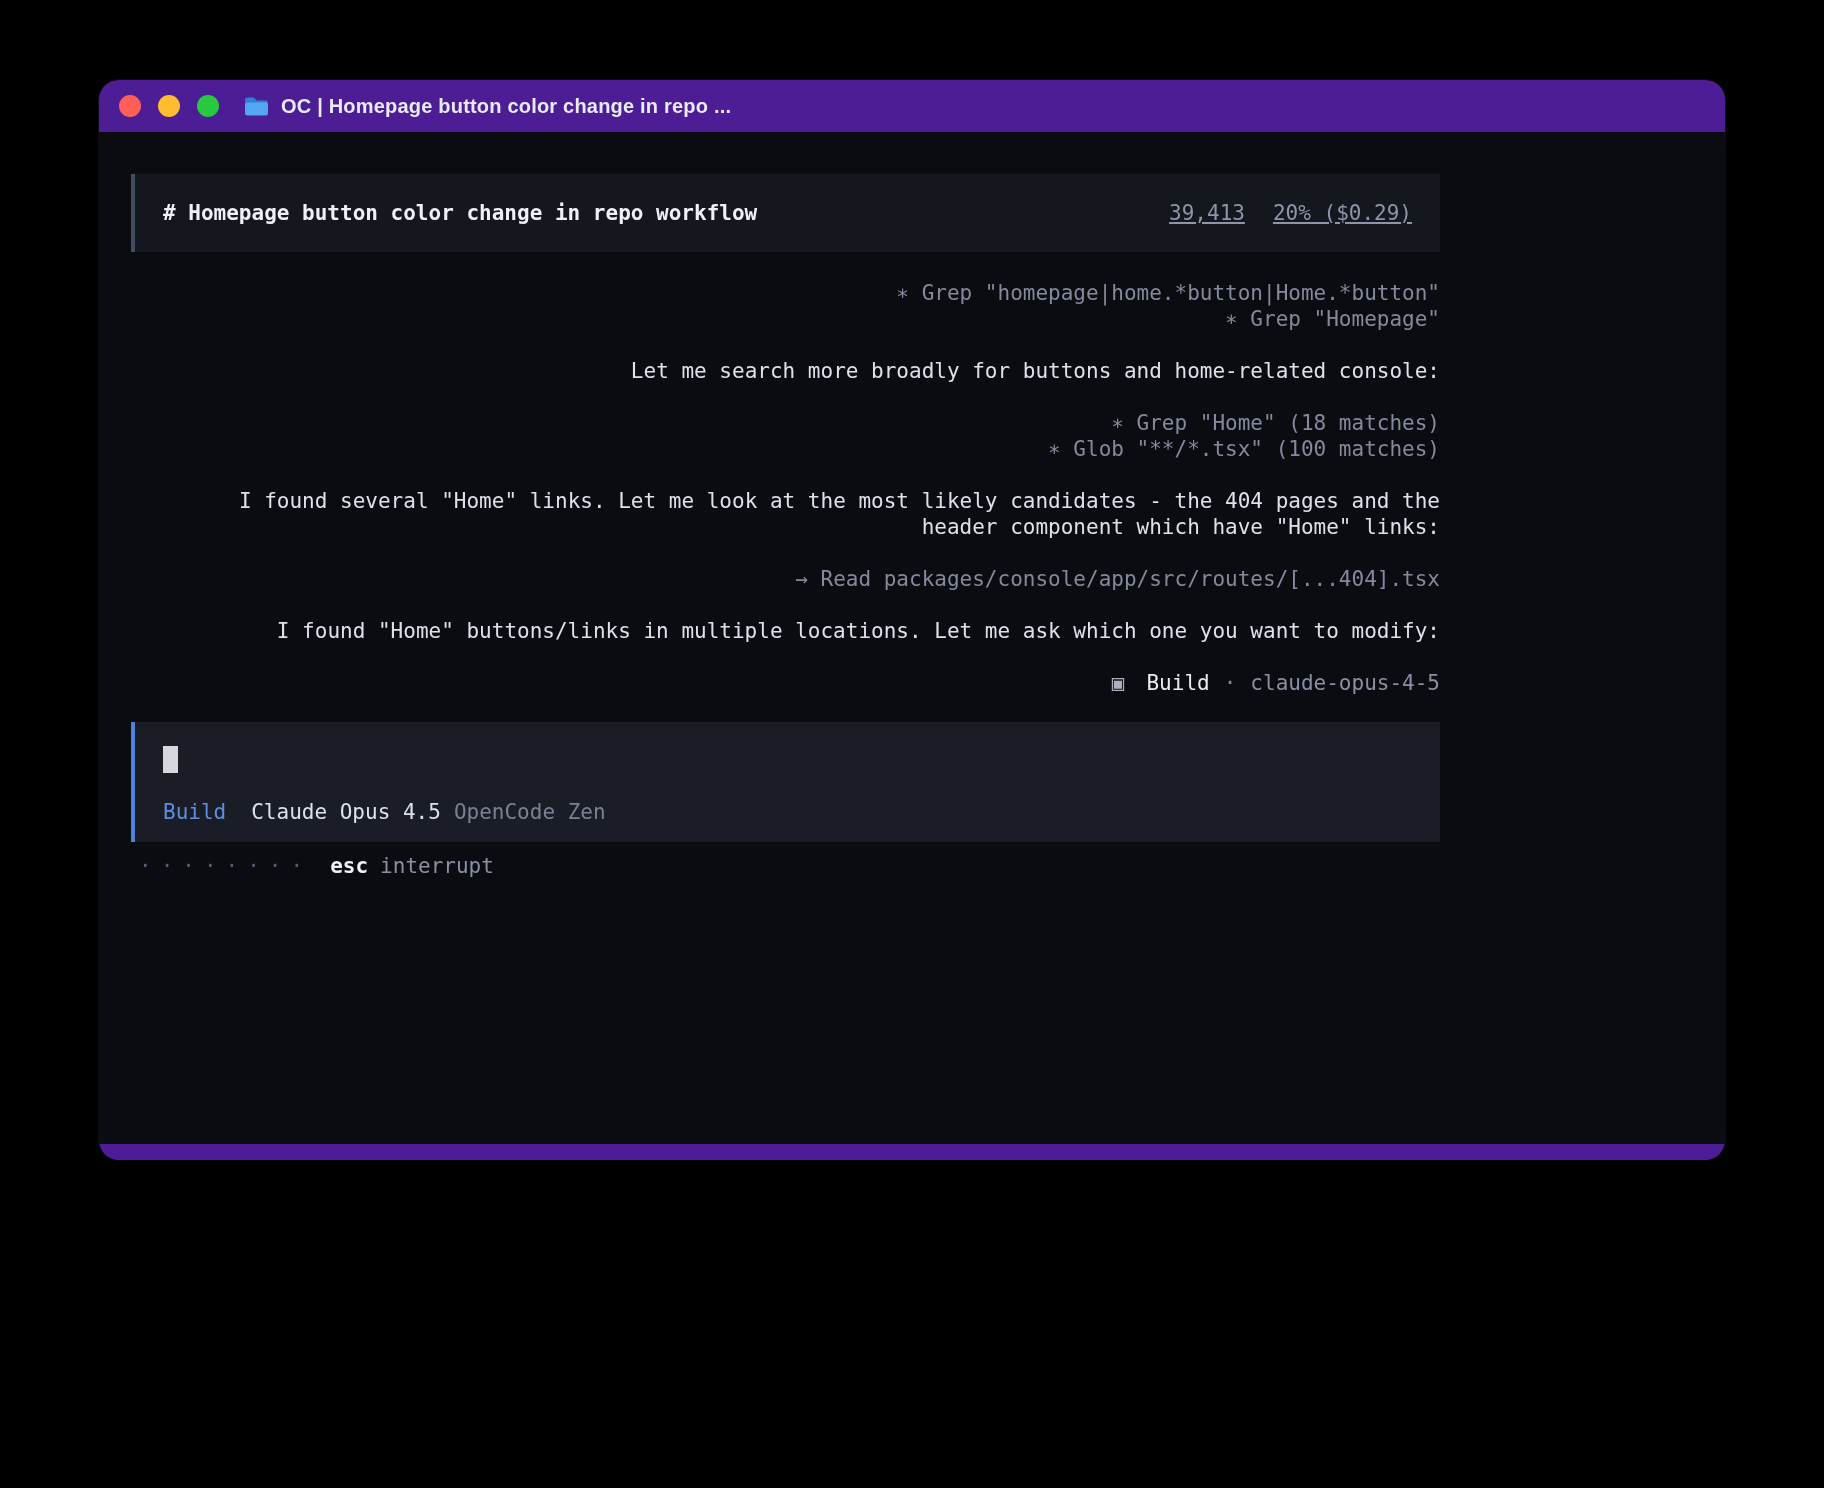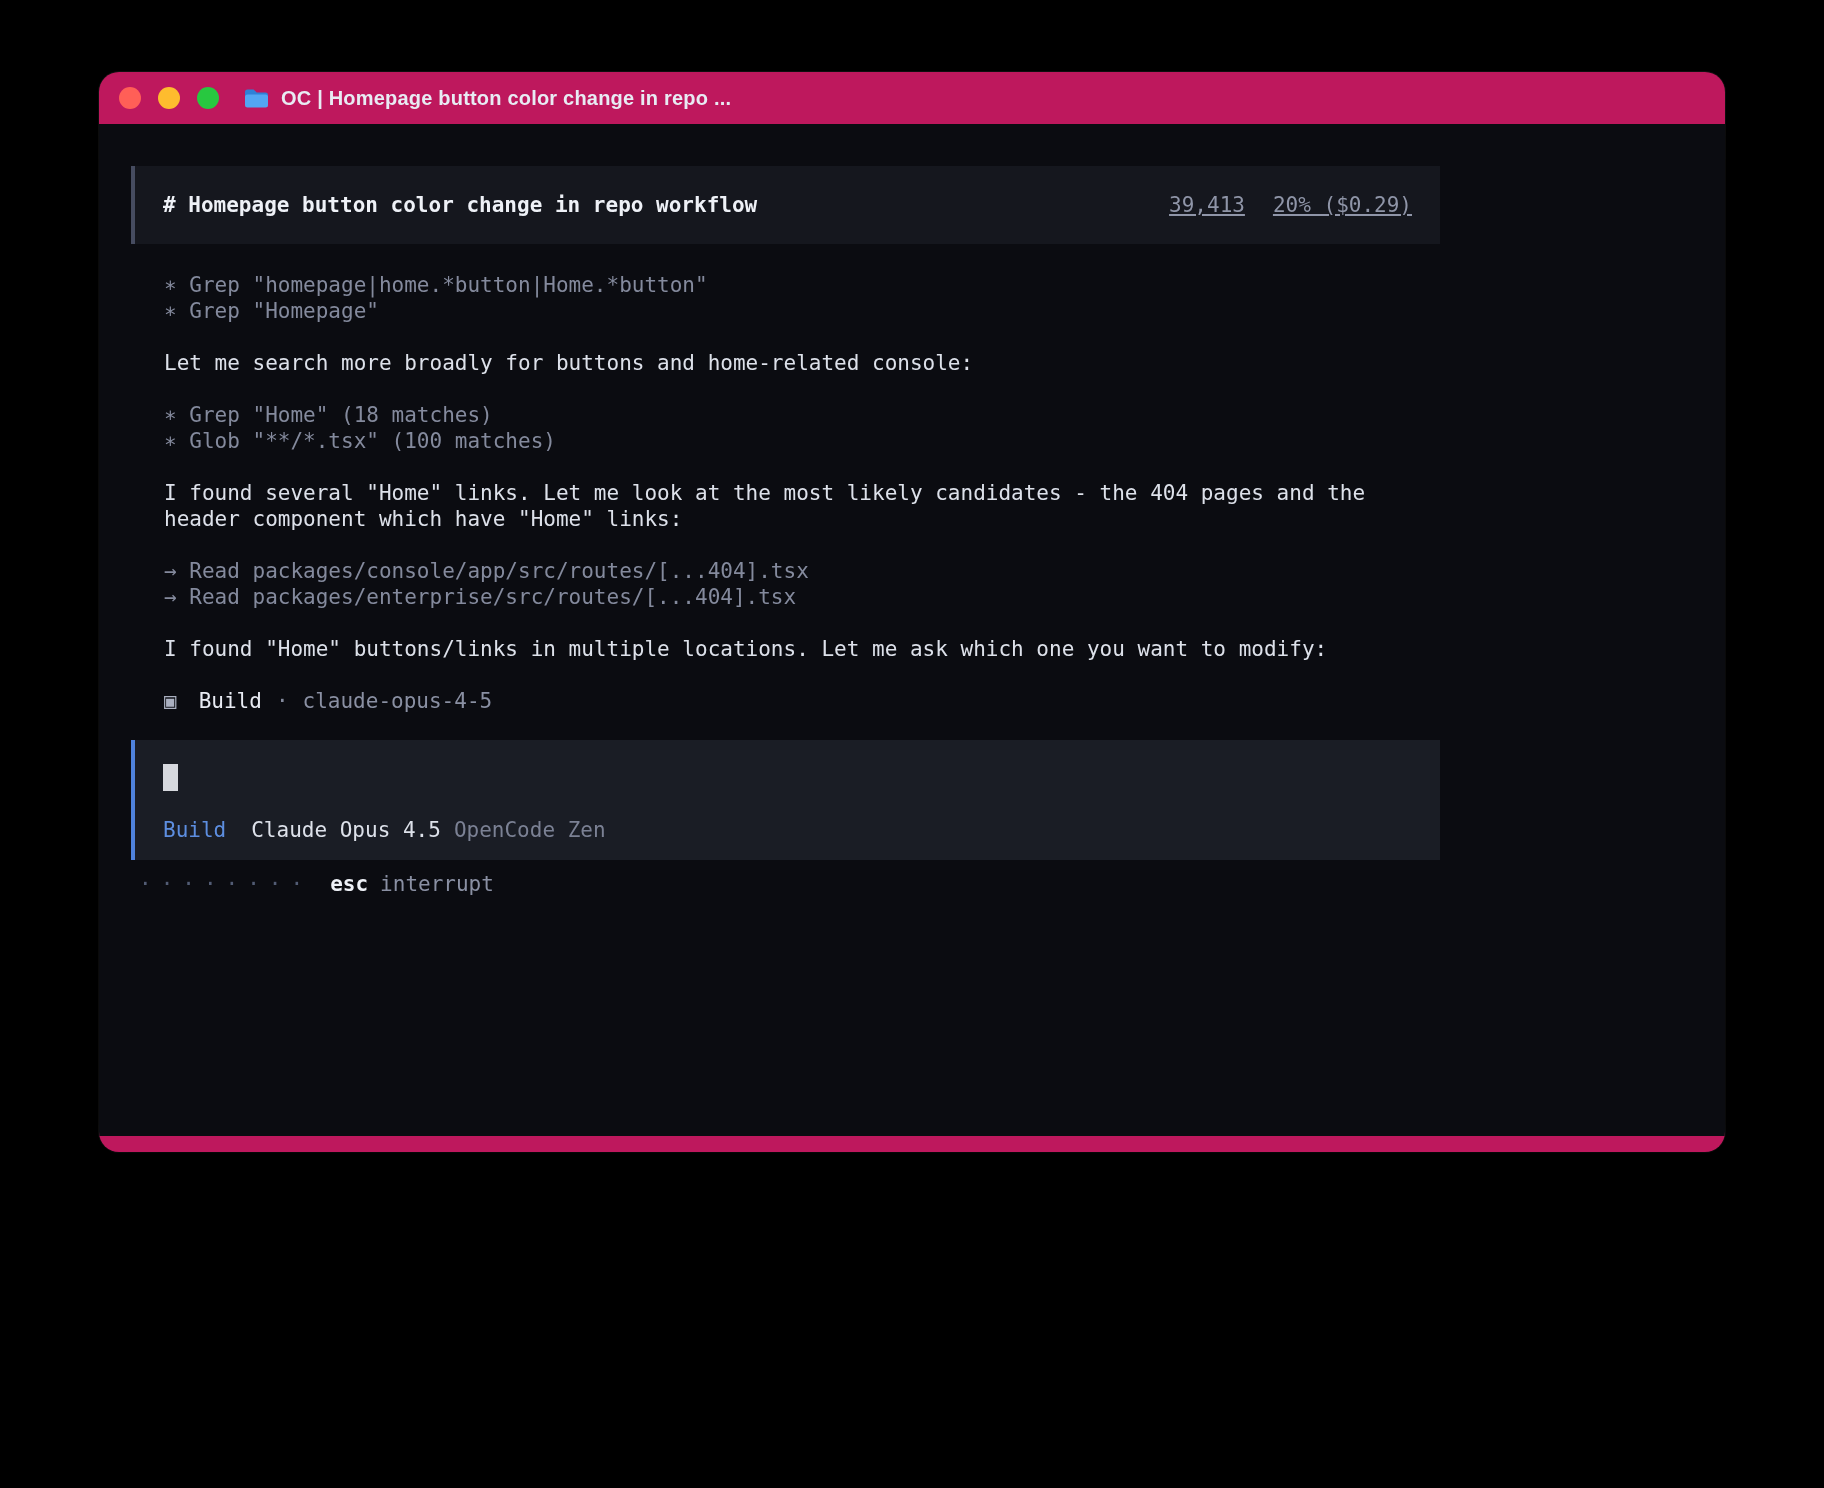--- a/index.html
+++ b/index.html
@@ -1,21 +1,22 @@
 <!DOCTYPE html>
 <html><head>
 <meta charset="utf-8">
 <style>
   * { margin: 0; padding: 0; box-sizing: border-box; }
   html, body { width: 1824px; height: 1488px; background: #000000; overflow: hidden; }
 
   .window {
-    position: absolute; left: 99px; top: 72px; width: 1626px; height: 1080px;
-    background: #be185d; border-radius: 20px; overflow: hidden;
+    position: absolute; left: 99px; top: 80px; width: 1626px; height: 1080px;
+    background: #4c1d95; border-radius: 20px; overflow: hidden;
     box-shadow: 0 30px 80px rgba(0,0,0,0.85), 0 0 0 1px rgba(255,255,255,0.07);
+    text-align: right;
   }
 
   .titlebar { height: 52px; display: flex; align-items: center; padding: 0 20px; }
   .traffic-lights { display: flex; gap: 17px; margin-right: 24px; }
   .tl { width: 22px; height: 22px; border-radius: 50%; display: inline-block; }
   .tl.red    { background: #ff5f57; }
   .tl.yellow { background: #febc2e; }
   .tl.green  { background: #28c840; }
   .folder-icon { display: flex; margin-right: 11px; }
   .window-title {
@@ -119,21 +120,20 @@
 
       <div class="tools">
         <div class="tool line">∗ Grep "Home" (18 matches)</div>
         <div class="tool line">∗ Glob "**/*.tsx" (100 matches)</div>
       </div>
 
       <div class="para line">I found several "Home" links. Let me look at the most likely candidates - the 404 pages and the header component which have "Home" links:</div>
 
       <div class="tools">
         <div class="tool line">→ Read packages/console/app/src/routes/[...404].tsx</div>
-        <div class="tool line">→ Read packages/enterprise/src/routes/[...404].tsx</div>
       </div>
 
       <div class="para line">I found "Home" buttons/links in multiple locations. Let me ask which one you want to modify:</div>
 
 
       <div class="agent-line line">
         <span class="agent-icon">▣</span><span class="agent-name">Build</span><span class="agent-sep">·</span><span class="agent-model">claude-opus-4-5</span>
       </div>
 
       <div class="block input-block">

